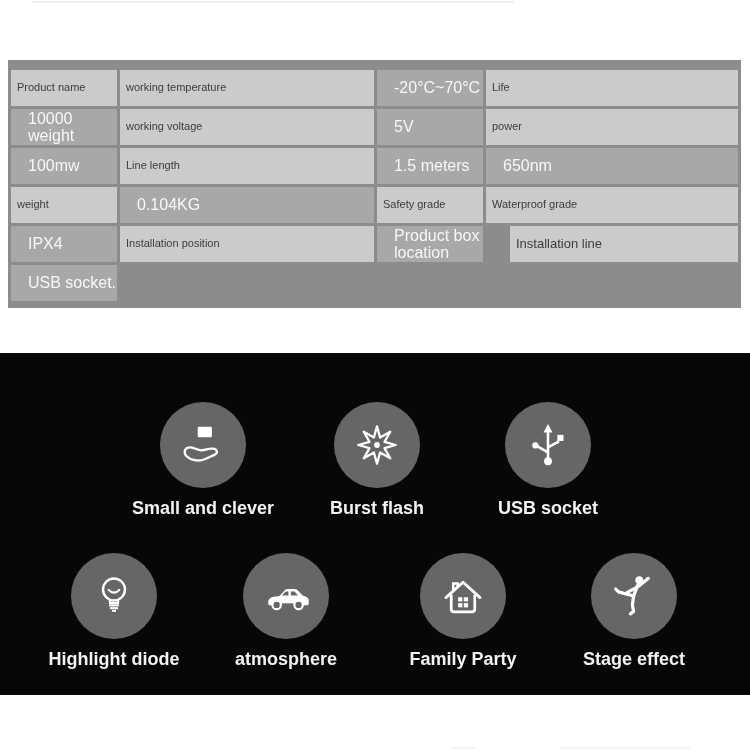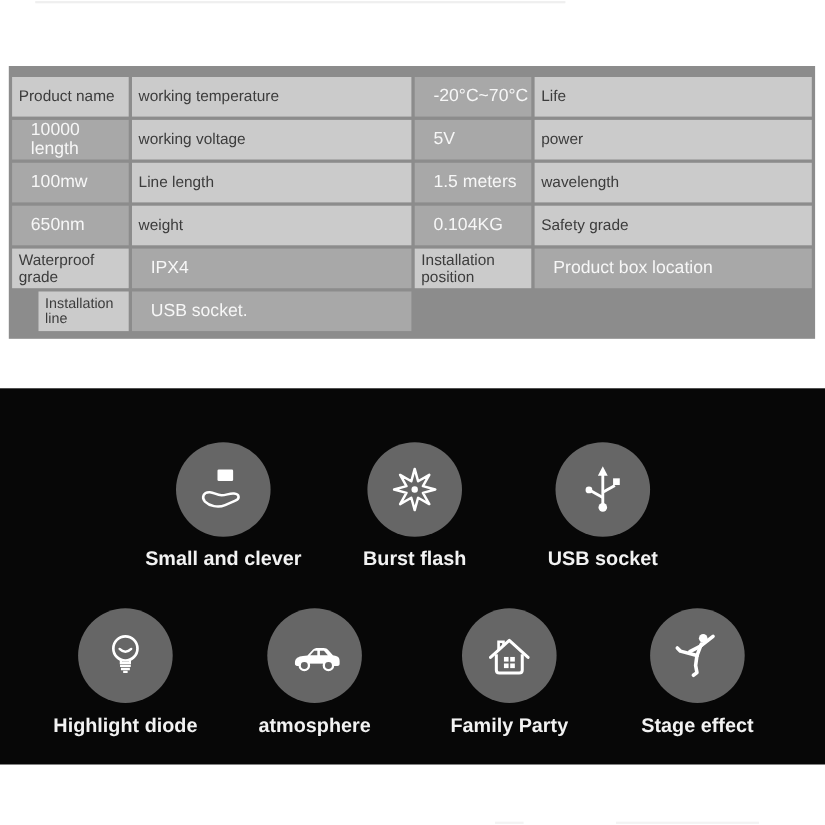--- a/index.html
+++ b/index.html
@@ -35,21 +35,21 @@
     gap:3px;
   }
   .cell{
     display:flex;
     align-items:center;
     line-height:1.08;
   }
   .cell.label{
     background:var(--label-cell-bg);
     color:var(--label-text);
-    font-size:14px;
+    font-size:11px;
     padding-left:6px;
     padding-right:2px;
   }
   .cell.label.small{font-size:13px;margin-left:24px;}
   .cell.value{
     background:var(--value-cell-bg);
     color:var(--value-text);
     font-size:16px;
     padding-left:17px;
   }
@@ -91,30 +91,29 @@
 <div class="artifact" style="left:450px;top:747px;width:26px;height:2px;opacity:.4"></div>
 <div class="artifact" style="left:560px;top:747px;width:130px;height:2px;opacity:.4"></div>
 
 <div class="spec-table">
 
   <div class="cell label">Product name</div>
   <div class="cell label">working temperature</div>
   <div class="cell value">-20°C~70°C</div>
 
   <div class="cell label">Life</div>
-  <div class="cell value">10000 length</div>
+  <div class="cell value">10000 weight</div>
   <div class="cell label">working voltage</div>
   <div class="cell value">5V</div>
 
   <div class="cell label">power</div>
   <div class="cell value">100mw</div>
   <div class="cell label">Line length</div>
   <div class="cell value">1.5 meters</div>
 
-  <div class="cell label">wavelength</div>
   <div class="cell value">650nm</div>
   <div class="cell label">weight</div>
   <div class="cell value">0.104KG</div>
 
   <div class="cell label">Safety grade</div>
   <div class="cell label">Waterproof grade</div>
   <div class="cell value">IPX4</div>
 
   <div class="cell label">Installation position</div>
   <div class="cell value">Product box location</div>

